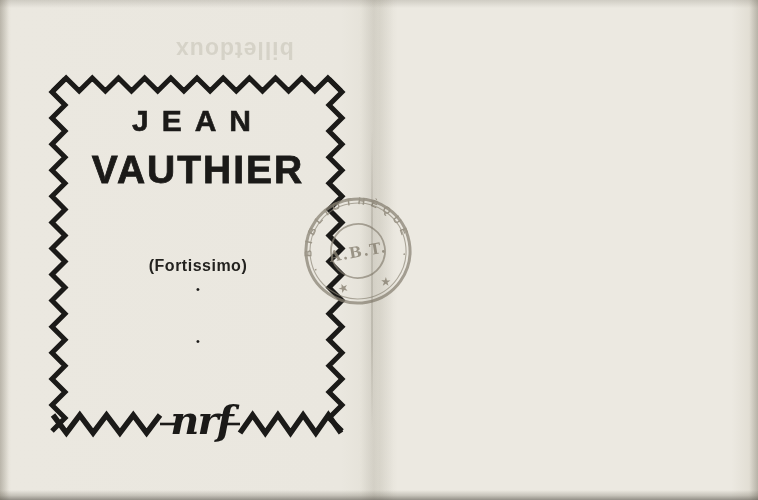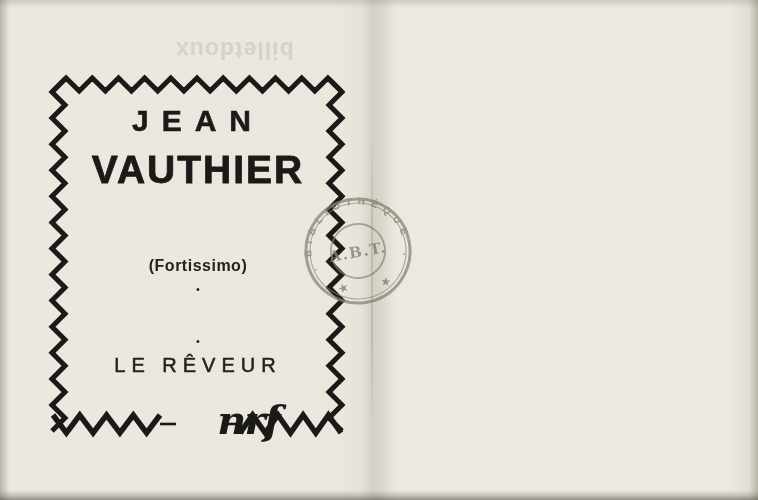--- a/index.html
+++ b/index.html
@@ -47,21 +47,21 @@
   .t-line1{top:209px;}
   .t-line2{top:232px;}
   .t-fort{top:257px; font-size:16px; font-weight:700; letter-spacing:.5px; color:#23221f;}
   .t-dot1{top:283px; font-size:11px;}
   .t-dot2{top:335px; font-size:11px;}
   .t-prodiges{top:305px;}
   .t-reveur{top:354px; letter-spacing:6px;}
   .t-nrf{
     position:absolute; left:170px; top:398px; width:62px; text-align:center;
     font-family:"DejaVu Serif",serif; font-style:italic; font-weight:700;
-    font-size:40px; letter-spacing:-2px; color:#1b1a18; line-height:44px;margin-left:47px;
+    font-size:40px; letter-spacing:-2px; color:#1b1a18; line-height:44px;
   }
   
   .stamp{position:absolute; left:293px; top:186px; opacity:.82;}
   .stamp text{fill:#8a8374;}
   .stamp .ring{stroke:#8a8374; fill:none;}
   .stamp-arc-text{font-family:"Liberation Sans",sans-serif; font-weight:700; font-size:10px; letter-spacing:5.5px;}
   .stamp-center{font-family:"DejaVu Serif",serif; font-weight:700; font-size:15px; letter-spacing:1.5px;}
   .stamp-star{font-size:12px;}
   .stamp-sq{font-size:6px;}
 </style>
@@ -83,21 +83,20 @@
         <line x1="176" y1="350" x2="192" y2="350" stroke="#1b1a18" stroke-width="2.6"></line>
       </svg>
 
     <div class="frame-text t-jean">JEAN</div>
     <div class="frame-text t-vauthier">VAUTHIER</div>
 
     <div class="frame-text t-fort">(Fortissimo)</div>
 
     <div class="frame-text t-dot1">•</div>
     <div class="frame-text t-dot2">•</div>
-    <div class="frame-text t-mid t-reveur">LE RÊVEUR</div>
 
     <div class="t-nrf">nrf</div>
   </div>
 
   <div class="page-right">
     
     
     
   </div>
 

